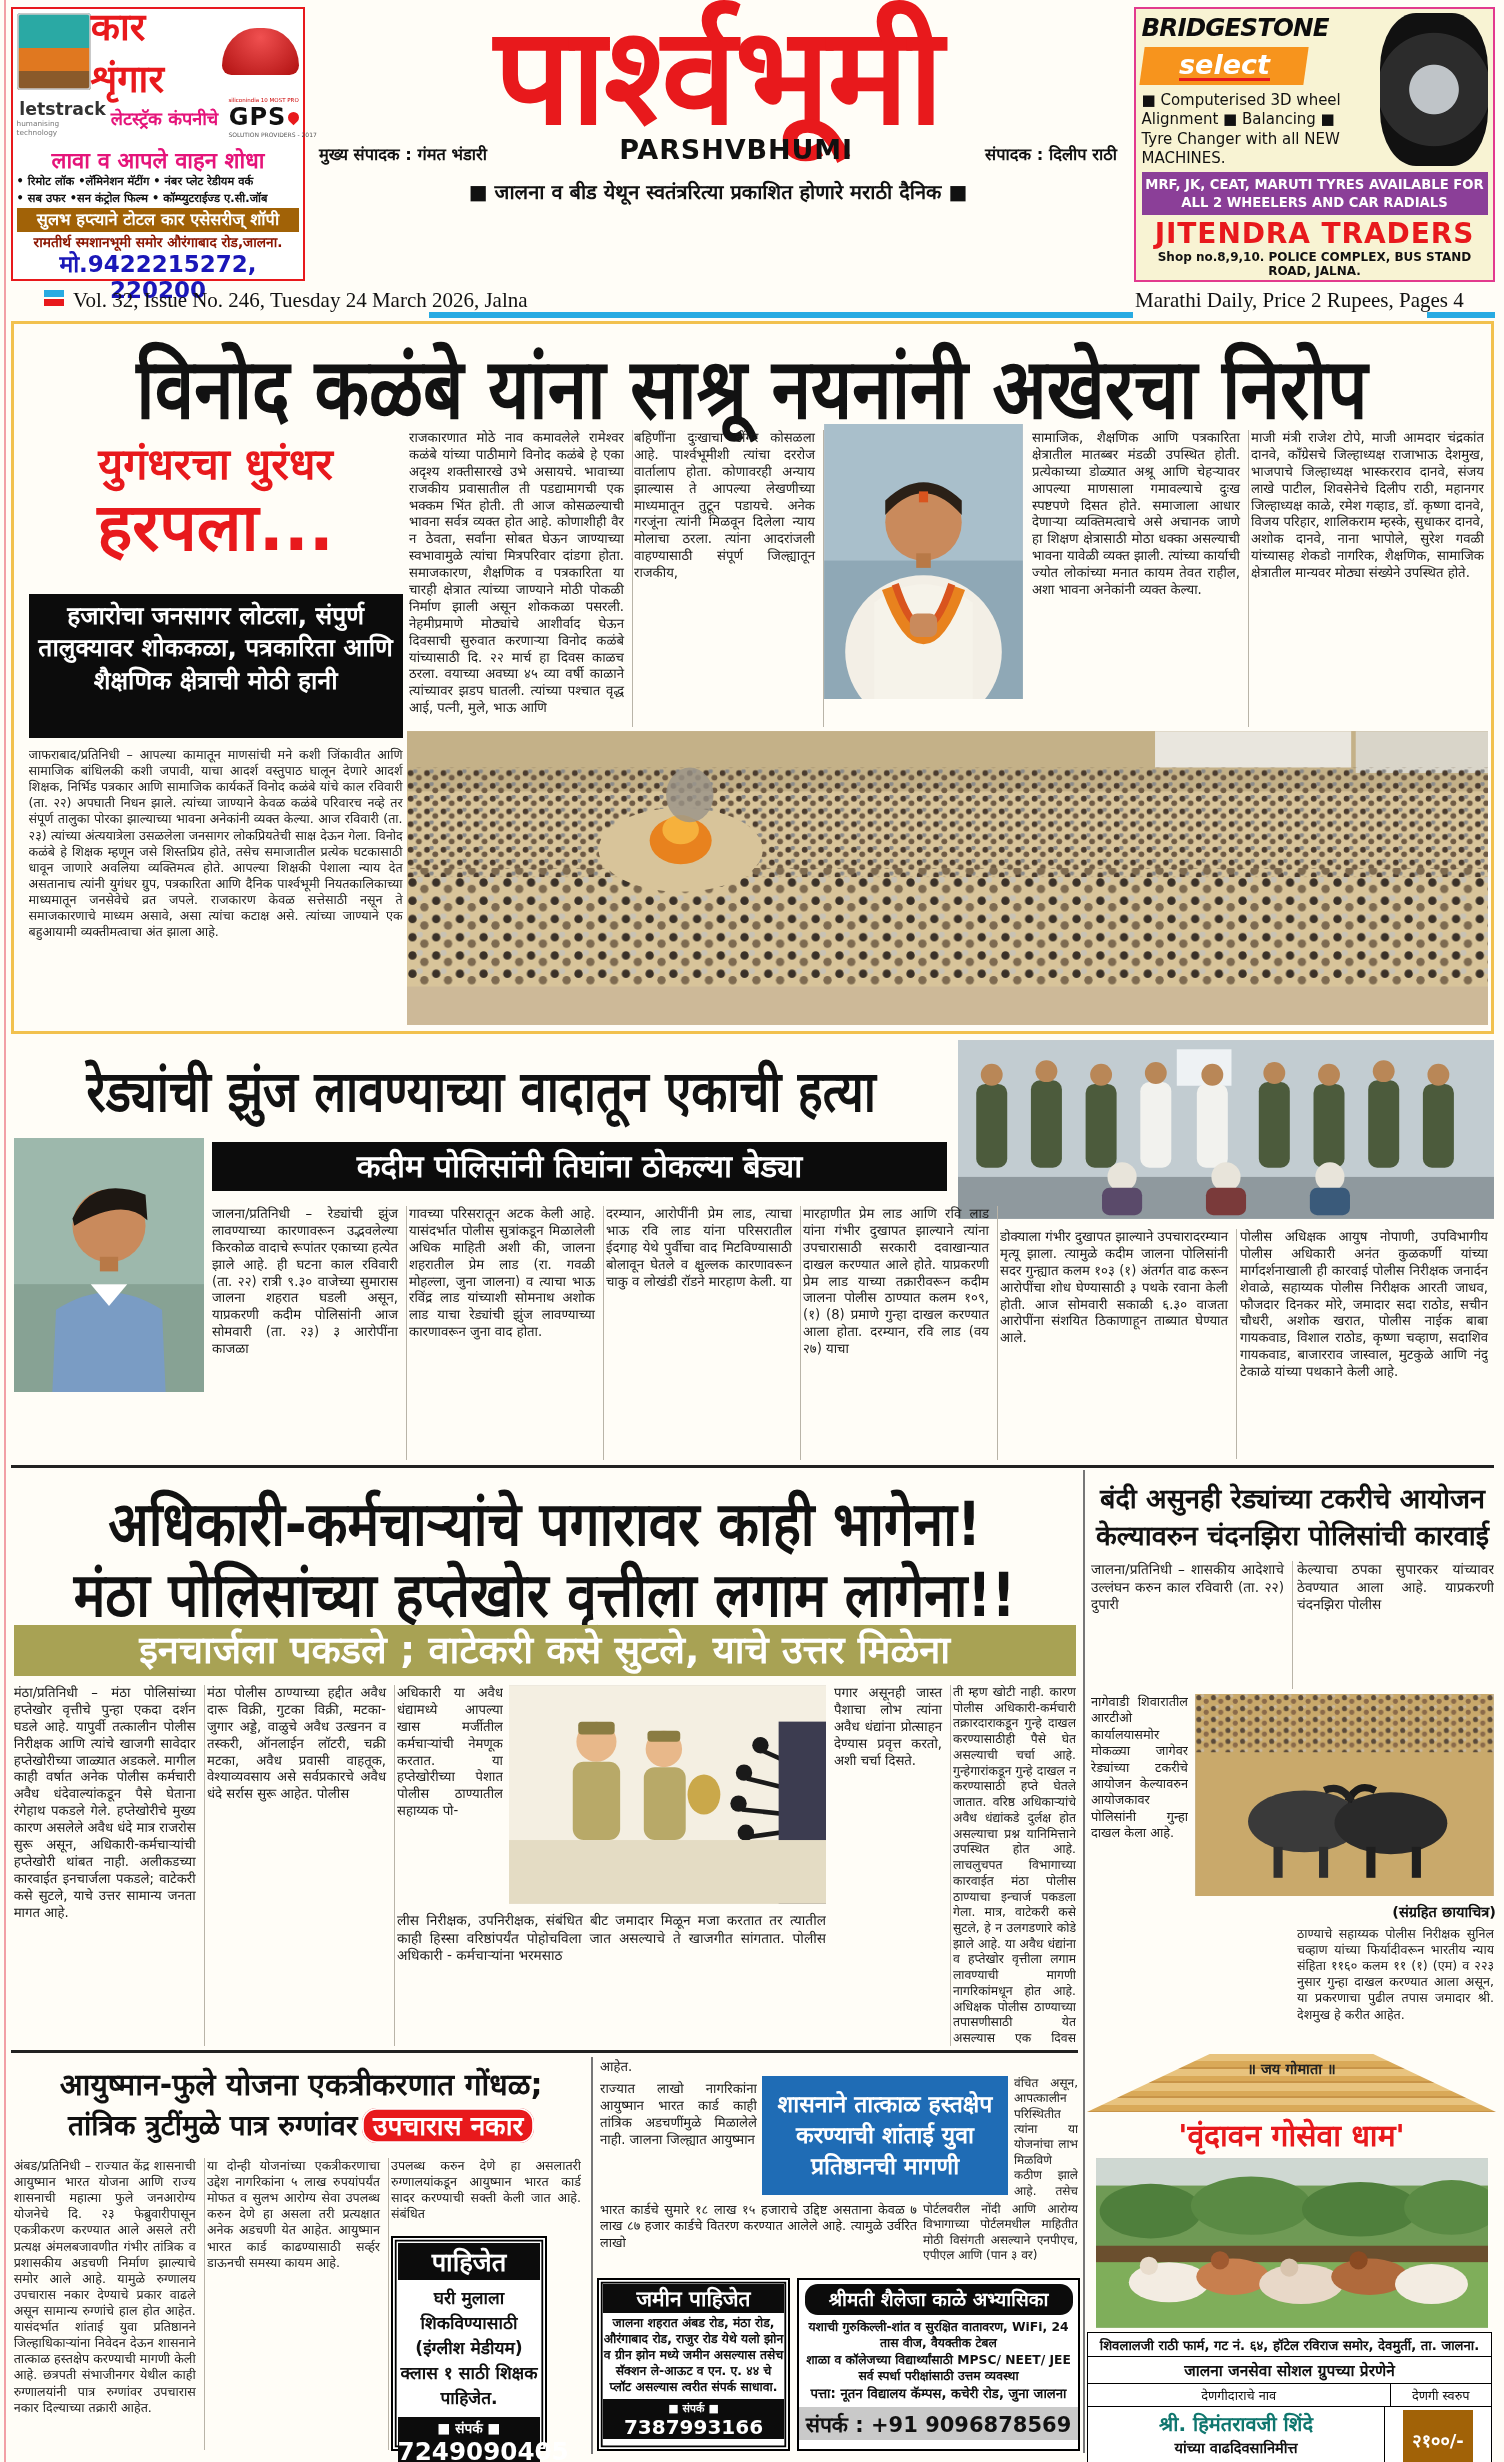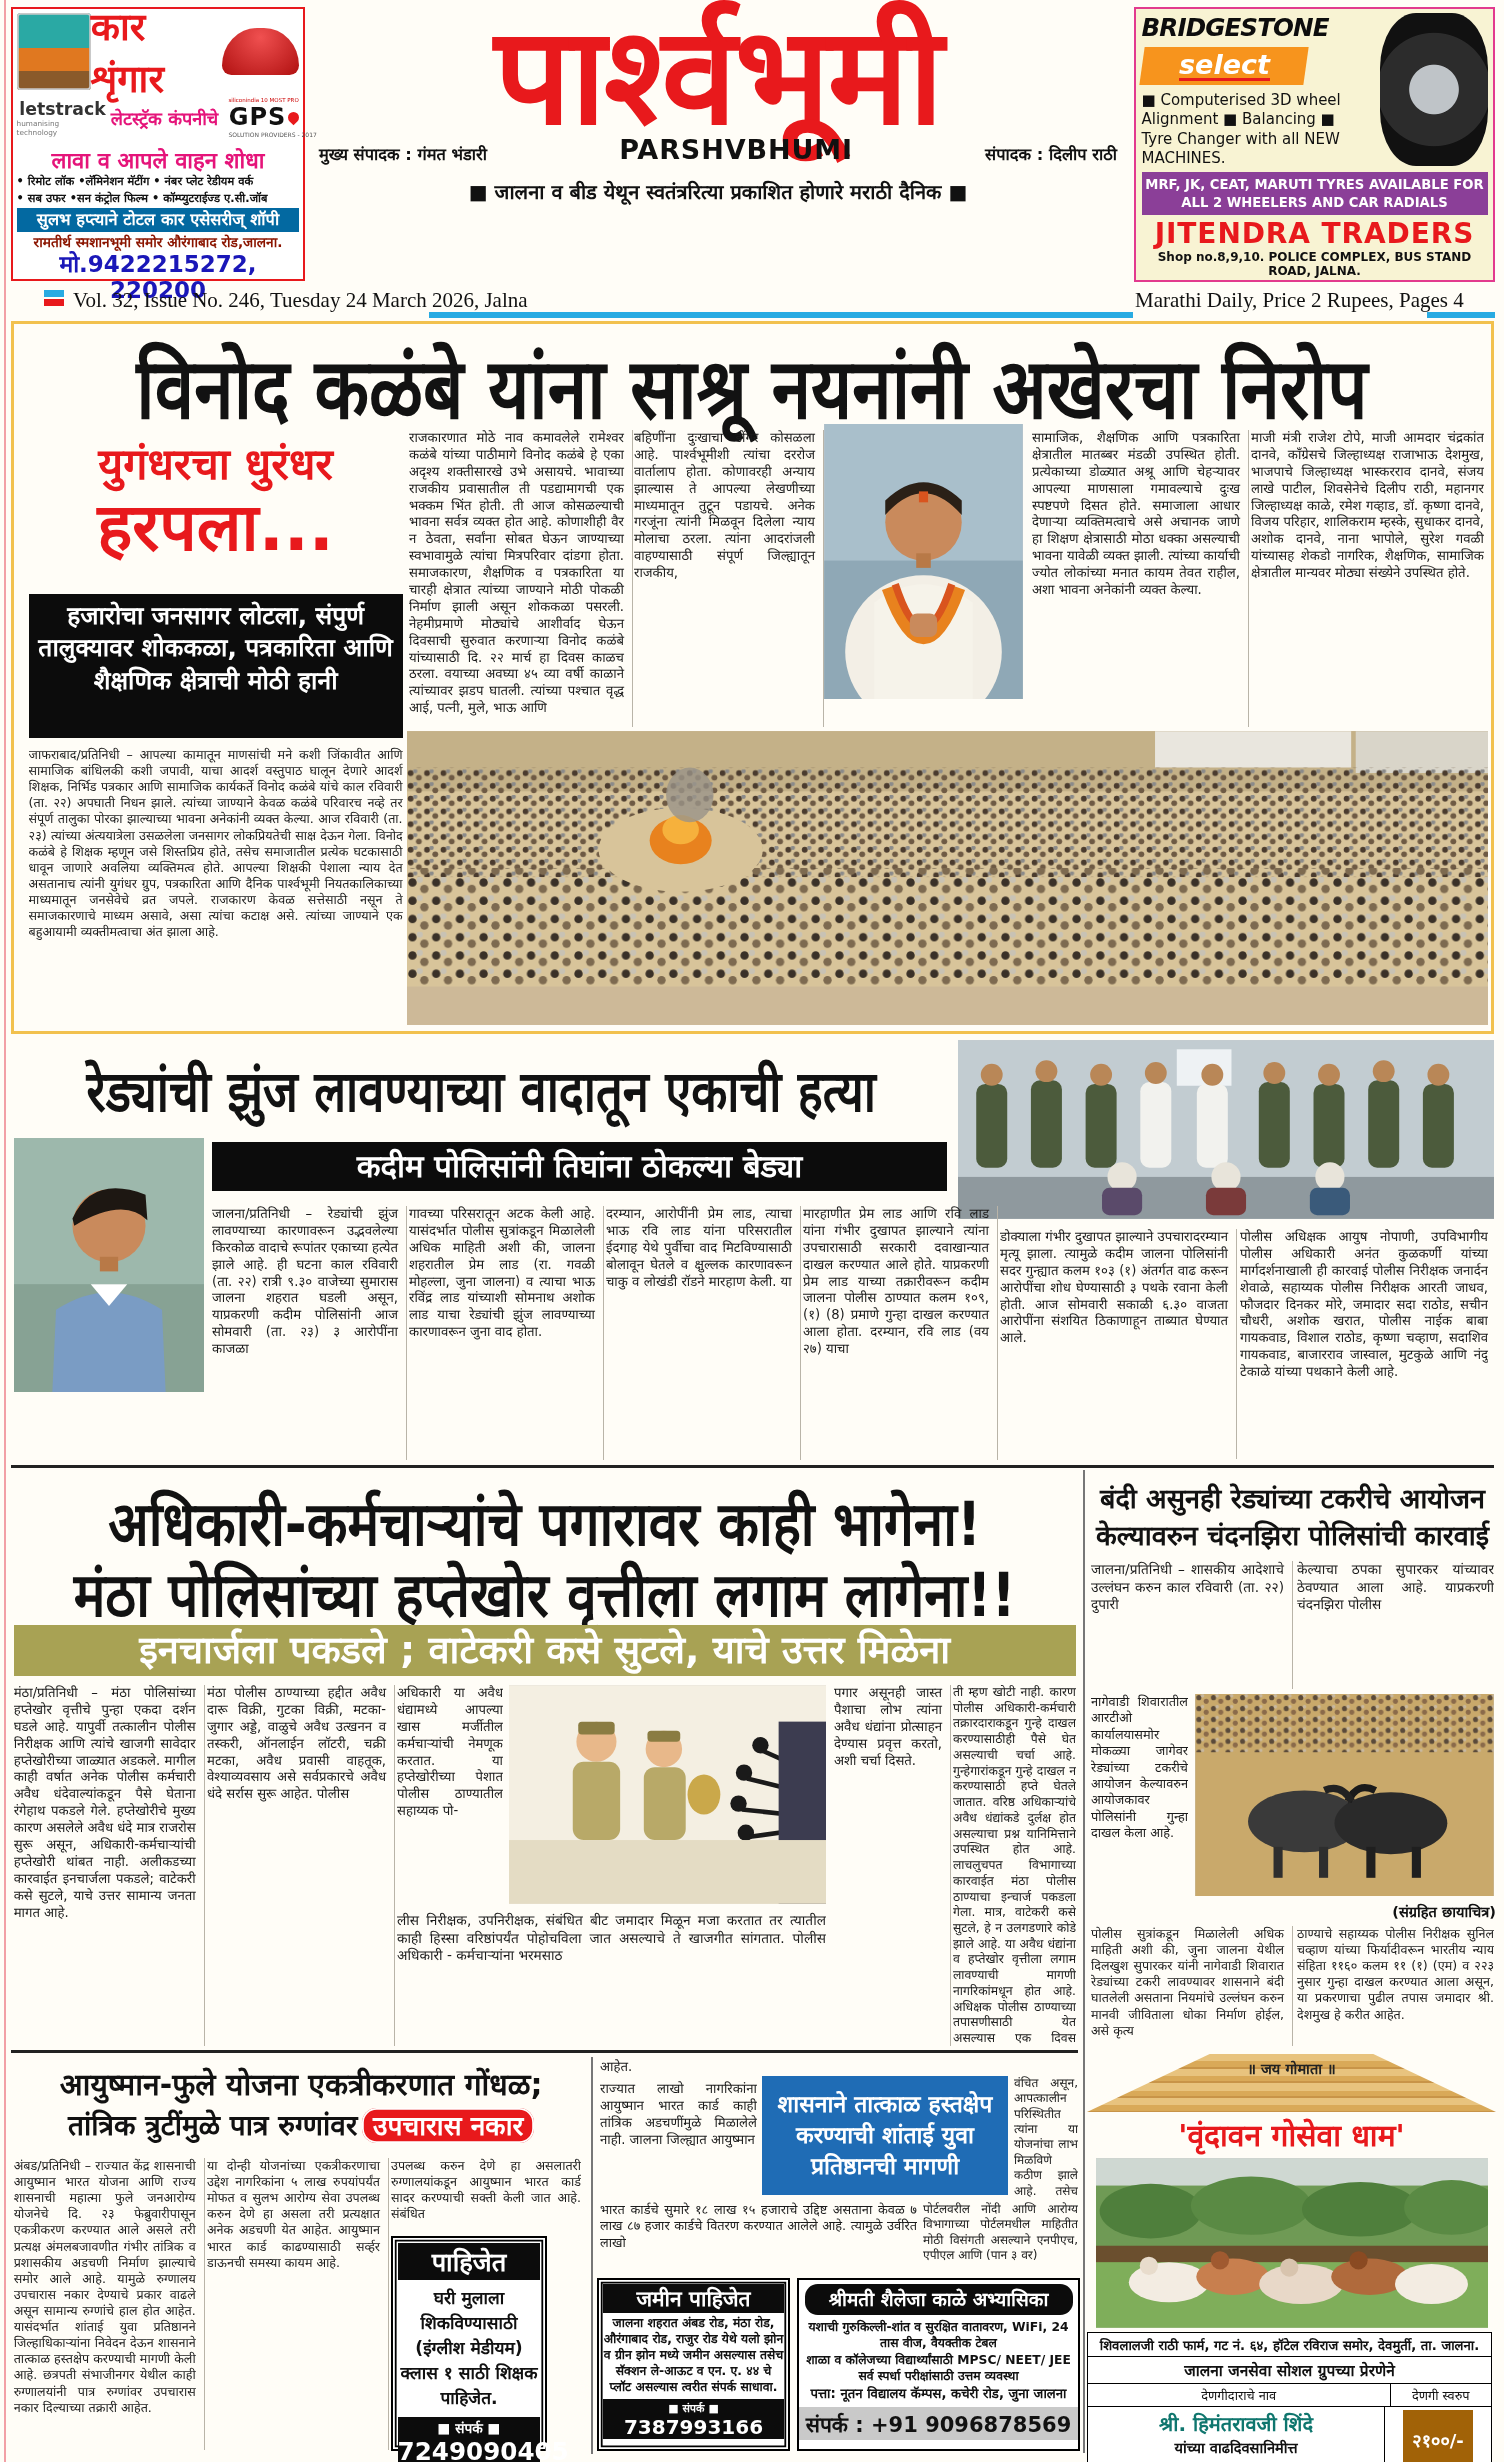--- a/index.html
+++ b/index.html
@@ -45,21 +45,21 @@
         <div style="display:flex;align-items:center;justify-content:center;">
           <span style="font-size:24px;font-weight:bold;color:#111;letter-spacing:0.9px;">GPS</span>
           <span style="width:11px;height:11px;background:#e8191c;border-radius:50% 50% 50% 0;transform:rotate(-45deg);display:inline-block;margin-left:1.8px;"></span>
         </div>
         <div style="font-size:6px;color:#555;white-space:nowrap;">SOLUTION PROVIDERS - 2017</div>
       </div>
     </div>
     <div class="dev" style="font-size:22px;font-weight:bold;color:#e5147a;text-align:center;height:29px;">लावा व आपले वाहन शोधा</div>
     <div class="dev" style="font-size:11.4px;font-weight:bold;white-space:nowrap;overflow:hidden;height:17.3px;">• रिमोट लॉक •लॅमिनेशन मॅटींग • नंबर प्लेट रेडीयम वर्क</div>
     <div class="dev" style="font-size:11.4px;font-weight:bold;white-space:nowrap;overflow:hidden;height:17.3px;">• सब उफर •सन कंट्रोल फिल्म • कॉम्प्युटराईज्ड ए.सी.जॉब</div>
-    <div class="dev" style="background:#0369a1;color:#fff;font-size:16.4px;font-weight:bold;text-align:center;height:24.6px;line-height:24.6px;white-space:nowrap;overflow:hidden;">सुलभ हप्त्याने टोटल कार एसेसरीज् शॉपी</div>
+    <div class="dev" style="background:#a16207;color:#fff;font-size:16.4px;font-weight:bold;text-align:center;height:24.6px;line-height:24.6px;white-space:nowrap;overflow:hidden;">सुलभ हप्त्याने टोटल कार एसेसरीज् शॉपी</div>
     <div class="dev" style="font-size:13.7px;font-weight:bold;color:#8b1500;text-align:center;height:20px;white-space:nowrap;overflow:hidden;">रामतीर्थ स्मशानभूमी समोर औरंगाबाद रोड,जालना.</div>
     <div style="font-size:23px;font-weight:bold;color:#1a17b8;text-align:center;height:27px;line-height:25.5px;">मो.9422215272, 220200</div>
   </div>
 
   <div class="abs" style="left:310px;top:5.5px;width:816px;height:274px;text-align:center;">
     <div class="dev" style="font-size:135px;line-height:1.05;font-weight:900;color:#e8191c;letter-spacing:-1.8px;">पार्श्वभूमी</div>
     <div style="display:flex;justify-content:space-between;align-items:flex-end;padding:0 9px;margin-top:-12.8px;">
       <div class="dev" style="font-size:16.4px;font-weight:bold;">मुख्य संपादक : गंमत भंडारी</div>
       <div style="font-size:27px;font-weight:bold;letter-spacing:0.9px;color:#111;">PARSHVBHUMI</div>
       <div class="dev" style="font-size:16.4px;font-weight:bold;">संपादक : दिलीप राठी</div>
@@ -279,21 +279,20 @@
       <path d="M168 118 q10 -22 30 -12" stroke="#1a1a1a" stroke-width="8" fill="none"></path>
       <path d="M172 118 q-12 -20 -30 -12" stroke="#222" stroke-width="8" fill="none"></path>
       <rect x="86" y="168" width="10" height="34" fill="#2e2e2e"></rect>
         <rect x="136" y="168" width="10" height="34" fill="#2e2e2e"></rect>
       <rect x="188" y="168" width="10" height="34" fill="#1f1f1f"></rect>
         <rect x="238" y="168" width="10" height="34" fill="#1f1f1f"></rect>
     </svg>
   </div>
   <div class="dev abs" style="left:1295px;top:1901px;width:201px;font-size:14.6px;font-weight:bold;text-align:right;">(संग्रहित छायाचित्र)</div>
 
-  <div class="col dev rule-r abs" style="left:1091px;top:1926px;width:193px;height:120px;font-size:12.6px;">पोलीस सुत्रांकडून मिळालेली अधिक माहिती अशी की, जुना जालना येथील दिलखुश सुपारकर यांनी नागेवाडी शिवारात रेड्यांच्या टकरी लावण्यावर शासनाने बंदी घातलेली असताना नियमांचे उल्लंघन करुन मानवी जीविताला धोका निर्माण होईल, असे कृत्य</div>
   <div class="col dev abs" style="left:1297px;top:1926px;width:197px;height:120px;font-size:12.6px;">ठाण्याचे सहाय्यक पोलीस निरीक्षक सुनिल चव्हाण यांच्या फिर्यादीवरून भारतीय न्याय संहिता ११६० कलम ११ (१) (एम) व २२३ नुसार गुन्हा दाखल करण्यात आला असून, या प्रकरणाचा पुढील तपास जमादार श्री. देशमुख हे करीत आहेत.</div>
 
   <div class="hrule" style="left:11px;top:2050px;width:1067px;height:2.7px;"></div>
 
   <div class="hl dev abs" style="left:13.7px;top:2063px;width:575px;font-size:30px;">आयुष्मान-फुले योजना एकत्रीकरणात गोंधळ;</div>
   <div class="abs" style="left:13.7px;top:2105px;width:575px;text-align:center;white-space:nowrap;">
     <span class="dev" style="font-size:28px;font-weight:bold;">तांत्रिक त्रुटींमुळे पात्र रुग्णांवर</span>
     <span class="dev" style="font-size:26.4px;font-weight:bold;background:#e8191c;color:#fff;border-radius:14.6px;padding:1.8px 11px;box-shadow:0 0 0 1.8px #fff inset;">उपचारास नकार</span>
   </div>
   <div class="col dev rule-r abs" style="left:13.7px;top:2158px;width:182px;height:292px;font-size:12.6px;">अंबड/प्रतिनिधी – राज्यात केंद्र शासनाची आयुष्मान भारत योजना आणि राज्य शासनाची महात्मा फुले जनआरोग्य योजनेचे दि. २३ फेब्रुवारीपासून एकत्रीकरण करण्यात आले असले तरी प्रत्यक्ष अंमलबजावणीत गंभीर तांत्रिक व प्रशासकीय अडचणी निर्माण झाल्याचे समोर आले आहे. यामुळे रुग्णालय उपचारास नकार देण्याचे प्रकार वाढले असून सामान्य रुग्णांचे हाल होत आहेत. यासंदर्भात शांताई युवा प्रतिष्ठानने जिल्हाधिकाऱ्यांना निवेदन देऊन शासनाने तात्काळ हस्तक्षेप करण्याची मागणी केली आहे. छत्रपती संभाजीनगर येथील काही रुग्णालयांनी पात्र रुग्णांवर उपचारास नकार दिल्याच्या तक्रारी आहेत.</div>

